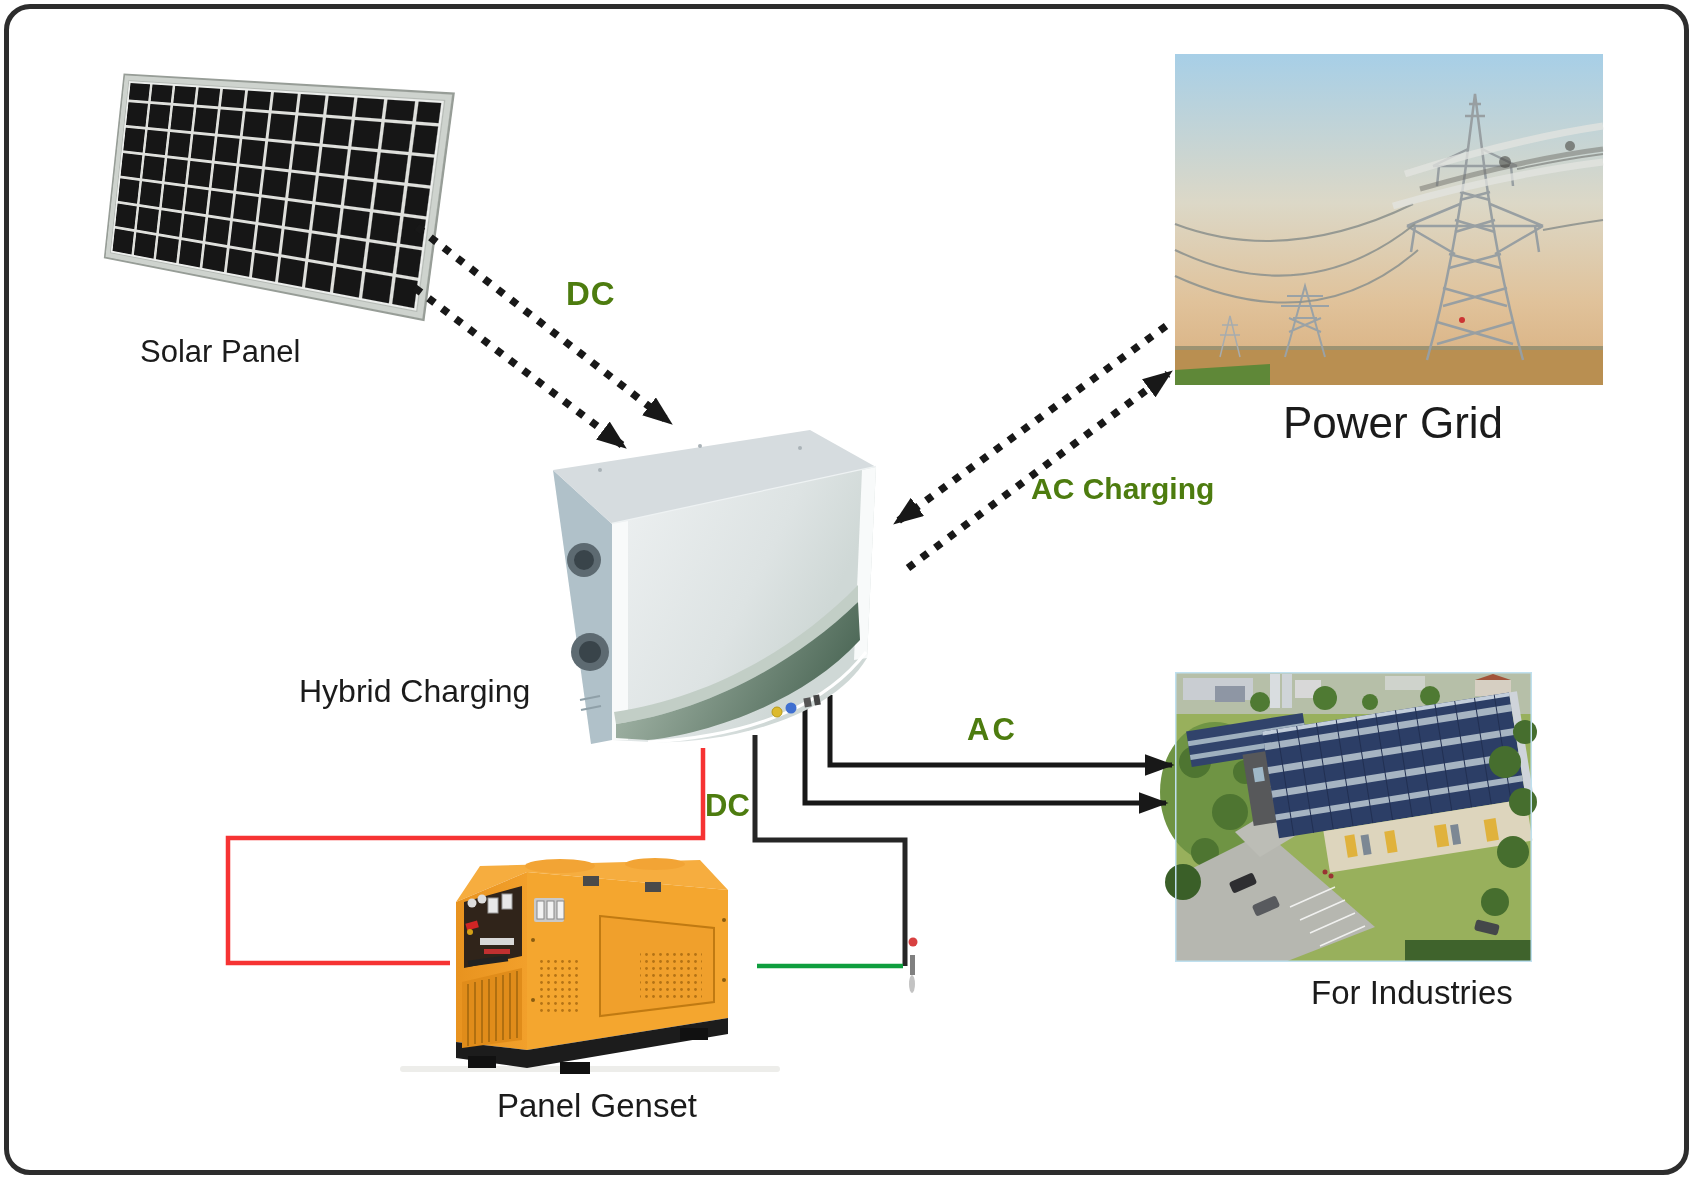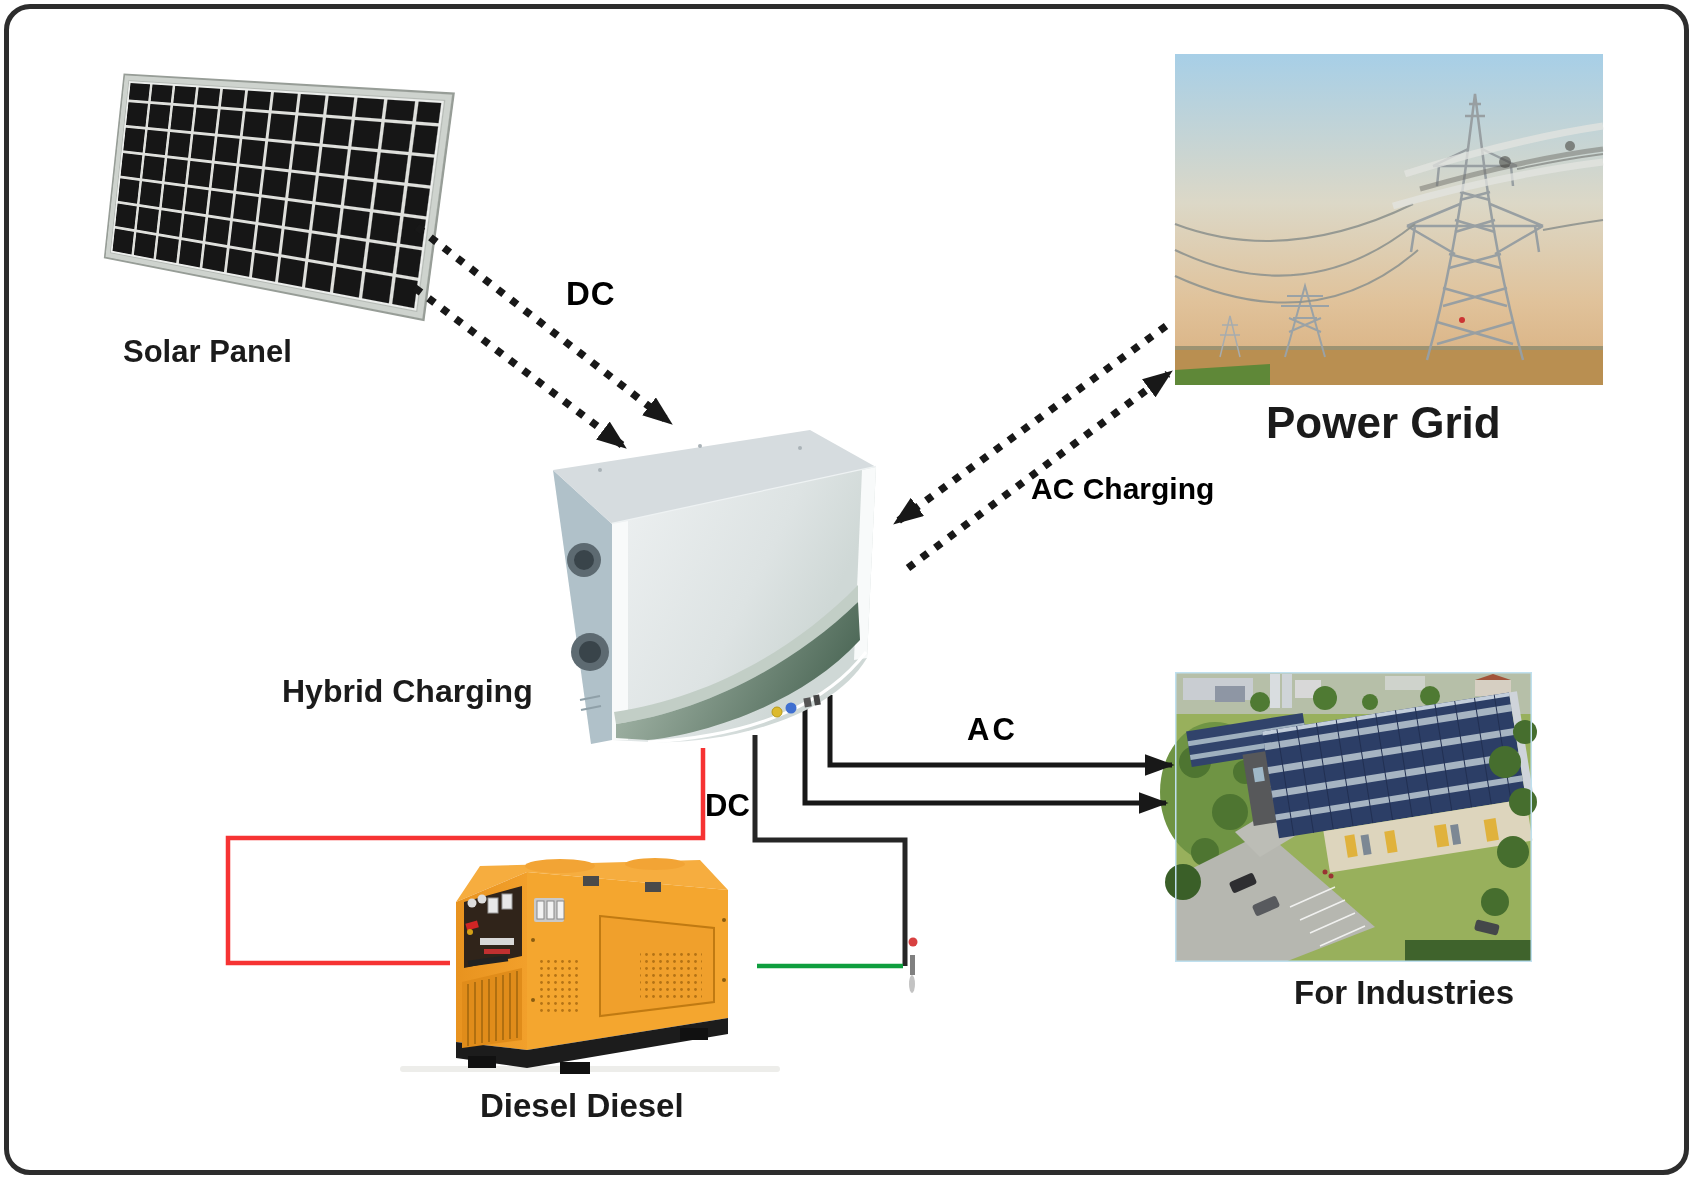--- a/index.html
+++ b/index.html
@@ -1,21 +1,21 @@
 <!DOCTYPE html>
 <html><head>
 <meta charset="utf-8">
 <style>
   html,body{margin:0;padding:0;background:#ffffff;}
   body{width:1695px;height:1181px;position:relative;overflow:hidden;
        font-family:"Liberation Sans","DejaVu Sans",sans-serif;}
   .frame{position:absolute;left:4px;top:4px;width:1685px;height:1171px;
          border:5px solid #2d2d2d;border-radius:26px;box-sizing:border-box;}
-  .cap{position:absolute;font-weight:bold;color:#1b1b1b;white-space:nowrap;line-height:1.05;}
-  .blue{position:absolute;font-weight:bold;color:#000000;white-space:nowrap;line-height:1.05;}
+  .cap{position:absolute;font-weight:normal;color:#1b1b1b;white-space:nowrap;line-height:1.05;margin-left:17px;}
+  .blue{position:absolute;font-weight:bold;color:#4d7c0f;white-space:nowrap;line-height:1.05;}
   .overlay{position:absolute;left:0;top:0;}
   
   .solar{position:absolute;left:93px;top:84px;width:332px;height:202px;
          transform:perspective(400px) rotateY(-15deg) rotate(7deg);
          border:5px solid #ced3ce;background:#eceeec;
          box-shadow:0 0 0 2px #979d97, inset 0 0 0 1px #b5bab5;box-sizing:border-box;}
   .solar .cells{position:absolute;left:3px;top:3px;right:3px;bottom:3px;
      background-color:#e6e7e4;
      background-image:
        repeating-linear-gradient(90deg, rgba(230,231,228,0) 0 24px, #dfe0dc 24px 27px),
@@ -240,19 +240,19 @@
 
   <path d="M417,227 L668,421" stroke="#181818" stroke-width="7.5" stroke-dasharray="7.5 9.5" fill="none" marker-end="url(#ahDot)"></path>
   <path d="M415,288 L622,445" stroke="#181818" stroke-width="7.5" stroke-dasharray="7.5 9.5" fill="none" marker-end="url(#ahDot)"></path>
   <path d="M1166,326 L898,521" stroke="#181818" stroke-width="7.5" stroke-dasharray="7.5 9.5" fill="none" marker-end="url(#ahDot)"></path>
   <path d="M908,568 L1168,374" stroke="#181818" stroke-width="7.5" stroke-dasharray="7.5 9.5" fill="none" marker-end="url(#ahDot)"></path>
 </svg>
 
 <div class="cap" style="left:123px;top:336px;font-size:31px;">Solar Panel</div>
 <div class="cap" style="left:1266px;top:400px;font-size:44px;">Power Grid</div>
 <div class="cap" style="left:282px;top:675px;font-size:32px;">Hybrid Charging</div>
-<div class="cap" style="left:480px;top:1089px;font-size:33px;">Diesel Diesel</div>
+<div class="cap" style="left:480px;top:1089px;font-size:33px;">Panel Genset</div>
 <div class="cap" style="left:1294px;top:976px;font-size:33px;text-align:center;">For Industries</div>
 
 <div class="blue" style="left:566px;top:277px;font-size:33px;letter-spacing:1px;">DC</div>
 <div class="blue" style="left:1031px;top:473px;font-size:30px;">AC Charging</div>
 <div class="blue" style="left:967px;top:714px;font-size:31px;letter-spacing:3px;text-align:right;">AC</div>
 <div class="blue" style="left:705px;top:790px;font-size:31px;">DC</div>
 
 </body></html>

